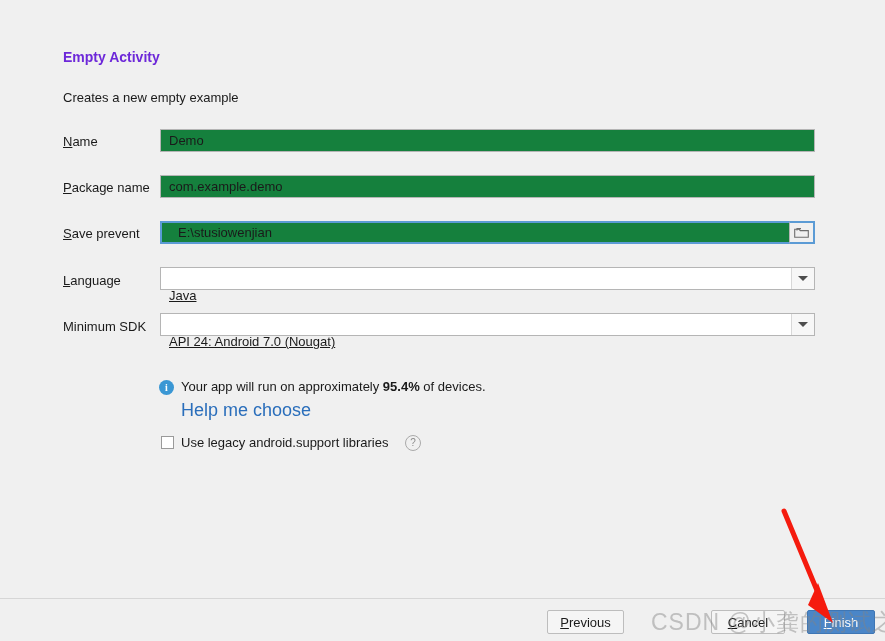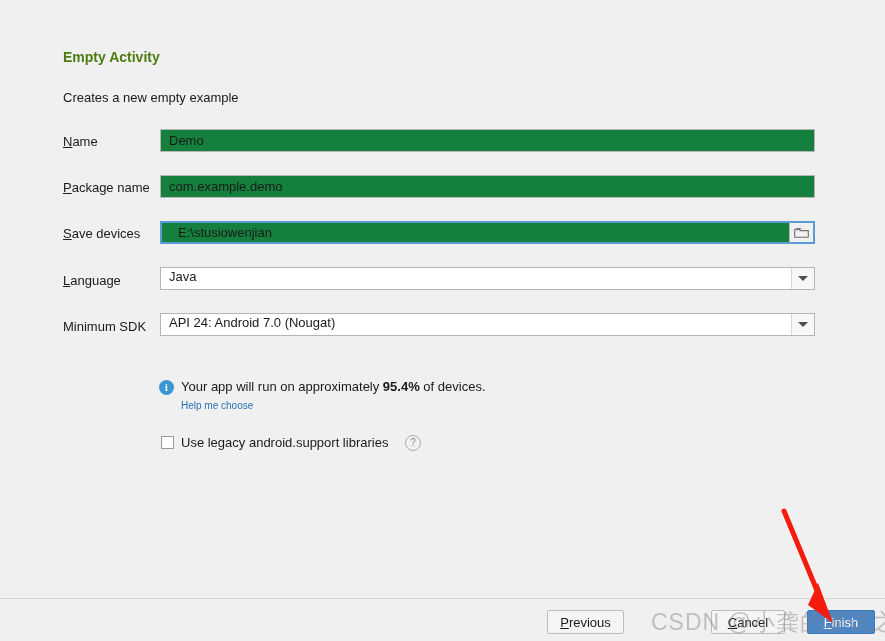--- a/index.html
+++ b/index.html
@@ -55,21 +55,21 @@
     position: absolute;
     left: 0; top: 26px;
     width: 885px; height: 572px;
     background: #f0f0f0;
   }
   .heading {
     position: absolute;
     left: 63px; top: 23px;
     font-size: 14px;
     font-weight: bold;
-    color: #4d7c0f;
+    color: #6d28d9;
   }
   .subheading {
     position: absolute;
     left: 63px; top: 64px;
     font-size: 13px;
     color: #1a1a1a;
   }
 
   
   .field-label {
@@ -119,23 +119,24 @@
     left: 160px;
     width: 655px;
     height: 23px;
     box-sizing: border-box;
     background: #ffffff;
     border: 1px solid #b5b5b5;
     cursor: pointer;
   }
   .combo-value {
     position: absolute;
-    left: 8px; top: 1px;
-    font-size: 13px;
-    color: #1a1a1a;
+    left: 8px; top: 20px;
+    font-size: 13px;
+    color: #1a1a1a;
+    text-decoration: underline;
   }
   .combo-arrow {
     position: absolute;
     right: 0; top: 0;
     width: 22px; height: 21px;
     background: #f7f7f7;
     border-left: 1px solid #d8d8d8;
     display: flex;
     align-items: center;
     justify-content: center;
@@ -165,21 +166,21 @@
   .info-text {
     position: absolute;
     left: 181px; top: 353px;
     font-size: 13px;
     color: #1a1a1a;
   }
   .info-text b { font-weight: bold; }
   .help-link {
     position: absolute;
     left: 181px; top: 374px;
-    font-size: 10px;
+    font-size: 18px;
     color: #2a6ebb;
     cursor: pointer;
   }
 
   
   .cb-box {
     position: absolute;
     left: 161px; top: 410px;
     width: 13px; height: 13px;
     box-sizing: border-box;
@@ -301,21 +302,21 @@
     <span class="mn">N</span><span>ame</span>
   </div>
   <input class="text-field" style="top: 103px;" type="text" value="Demo">
 
   <div class="field-label" style="left:63px; top:154px;">
     <span class="mn">P</span><span>ackage name</span>
   </div>
   <input class="text-field" style="top: 149px;" type="text" value="com.example.demo">
 
   <div class="field-label" style="left:63px; top:200px;">
-    <span class="mn">S</span><span>ave devices</span>
+    <span class="mn">S</span><span>ave prevent</span>
   </div>
   <input class="text-field focused" style="top: 195px;" type="text" value="E:\stusiowenjian">
   <div class="browse-btn" style="top:195px;">
     <svg width="15" height="12" viewBox="0 0 15 12">
       <path d="M0.7 2.3 L5.2 2.3 L6.3 3.6 L14.3 3.6 L14.3 10.3 L0.7 10.3 Z" fill="none" stroke="#6e6e6e" stroke-width="1.1"></path>
       <path d="M3.0 3.6 L3.0 1.6 L7.0 1.6" fill="none" stroke="#6e6e6e" stroke-width="1.1"></path>
     </svg>
   </div>
 
   <div class="field-label" style="left:63px; top:247px;">

